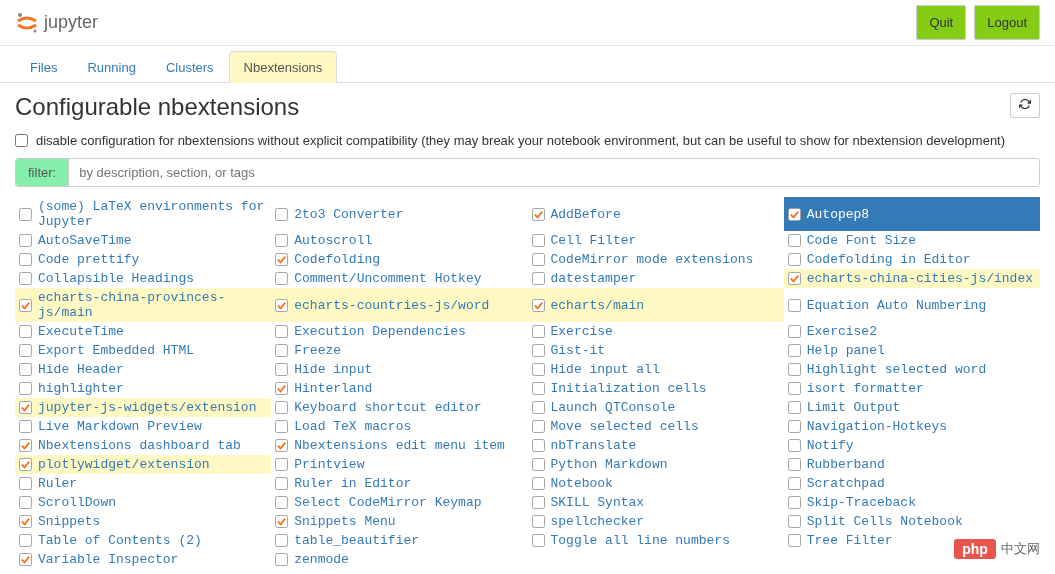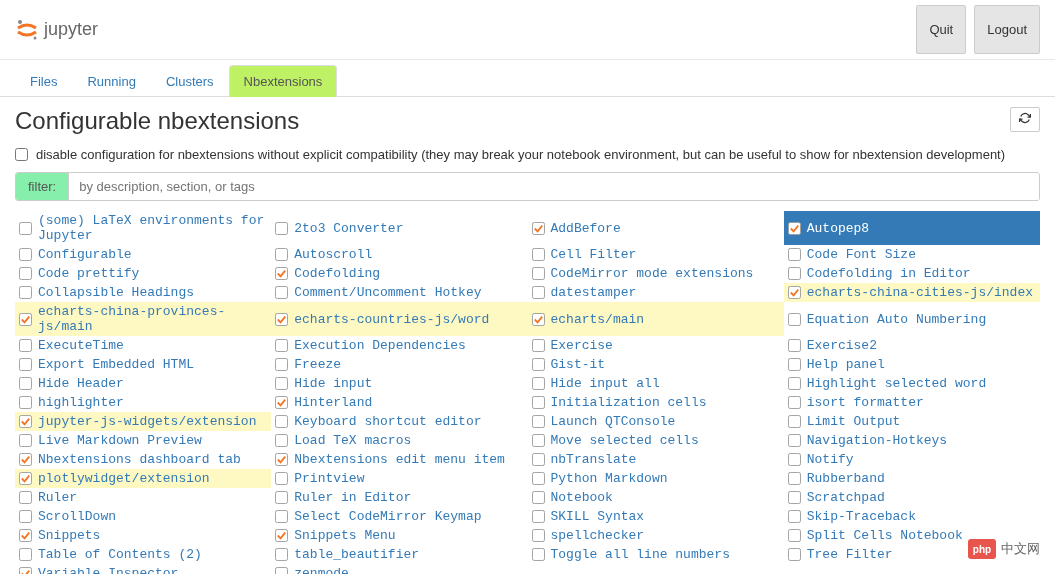--- a/index.html
+++ b/index.html
@@ -3,25 +3,25 @@
   <meta charset="utf-8">
   <style>
     * { box-sizing: border-box; margin: 0; padding: 0; }
     body { font-family: "Helvetica Neue", Helvetica, Arial, sans-serif; font-size: 13px; color: #333; background: #fff; }
     
     .header { display: flex; justify-content: space-between; align-items: center; padding: 5px 15px; border-bottom: 1px solid #e7e7e7; }
     .logo { display: flex; align-items: center; gap: 5px; }
     .logo-icon { width: 24px; height: 24px; }
     .logo-text { font-size: 18px; color: #666; font-weight: 300; }
     .header-buttons { display: flex; gap: 8px; }
-    .btn { background: #e5e5e5; border: 1px solid #ccc; padding: 16px 12px; font-size: 13px; cursor: pointer; border-radius: 2px; color: #333; }
+    .btn { background: #84cc16; border: 1px solid #ccc; padding: 9px 12px; font-size: 13px; cursor: pointer; border-radius: 2px; color: #333; }
     
     .tabs { display: flex; padding: 0 15px; border-bottom: 1px solid #ddd; margin-top: 5px; }
     .tab { padding: 8px 14px; color: #337ab7; cursor: pointer; border: 1px solid transparent; border-bottom: none; margin-bottom: -1px; }
-    .tab.active { color: #555; background: #bef264; border-color: #ddd; border-radius: 4px 4px 0 0; }
+    .tab.active { color: #555; background: #fef9c3; border-color: #ddd; border-radius: 4px 4px 0 0; }
     
     .content { padding: 10px 15px; position: relative; }
     .refresh-btn { position: absolute; top: 10px; right: 15px; border: 1px solid #ccc; padding: 4px 8px; background: #fff; cursor: pointer; border-radius: 2px; }
     .page-title { font-size: 24px; font-weight: 500; margin-bottom: 12px; color: #333; }
     
     .config-checkbox { display: flex; align-items: center; gap: 5px; margin-bottom: 10px; font-size: 13px; }
     .config-checkbox input { margin-right: 3px; }
     
     .filter-row { display: flex; align-items: stretch; margin-bottom: 10px; border: 1px solid #ccc; border-radius: 3px; overflow: hidden; }
     .filter-label { background: #86efac; padding: 6px 12px; border-right: 1px solid #ccc; color: #555; font-size: 13px; }
@@ -29,21 +29,21 @@
     
     .ext-grid { display: grid; grid-template-columns: repeat(4, 1fr); gap: 0; font-family: Liberation Mono, monospace; }
     .ext-item { display: flex; align-items: center; gap: 6px; padding: 2px 4px; font-size: 13px; }
     .ext-item a { color: #337ab7; text-decoration: none; cursor: pointer; }
     .ext-item.highlighted { background: #fef9c3; }
     .ext-item.selected { background: #337ab7; }
     .ext-item.selected a { color: #fff; }
     .ext-check { width: 13px; height: 13px; flex-shrink: 0; cursor: pointer; }
     
     .watermark { position: fixed; bottom: 15px; right: 15px; display: flex; align-items: center; gap: 5px; font-size: 13px; color: #666; }
-    .watermark-icon { width: 28px; height: 20px; background: #e8554d; border-radius: 3px; color: #fff; display: flex; align-items: center; justify-content: center; font-size: 10px; font-weight: bold; }
+    .watermark-icon { width: 42px; height: 20px; background: #e8554d; border-radius: 3px; color: #fff; display: flex; align-items: center; justify-content: center; font-size: 14px; font-weight: bold; }
   </style>
 </head>
 <body>
 
 <div class="header">
   <div class="logo">
     <svg class="logo-icon" viewBox="0 0 24 24">
       <circle cx="5" cy="4" r="2" fill="#888"></circle>
       <path d="M3 10 Q12 4 21 10" stroke="#f37626" stroke-width="3" fill="none"></path>
       <path d="M3 14 Q12 20 21 14" stroke="#f37626" stroke-width="3" fill="none"></path>
@@ -108,21 +108,21 @@
         <span class="ext-check"><svg viewBox="0 0 14 14">
             <rect x="0.5" y="0.5" width="13" height="13" rx="2" fill="#fff" stroke="#999"></rect>
             <path d="M3 7 L6 10 L11 4" stroke="#f37626" stroke-width="2" fill="none"></path>
           </svg></span>
         <a>Autopep8</a>
       </div>
       <div class="ext-item">
         <span class="ext-check"><svg viewBox="0 0 14 14">
             <rect x="0.5" y="0.5" width="13" height="13" rx="2" fill="#fff" stroke="#999"></rect>
           </svg></span>
-        <a>Configurable</a>
+        <a>AutoSaveTime</a>
       </div>
       <div class="ext-item">
         <span class="ext-check"><svg viewBox="0 0 14 14">
             <rect x="0.5" y="0.5" width="13" height="13" rx="2" fill="#fff" stroke="#999"></rect>
           </svg></span>
         <a>Autoscroll</a>
       </div>
       <div class="ext-item">
         <span class="ext-check"><svg viewBox="0 0 14 14">
             <rect x="0.5" y="0.5" width="13" height="13" rx="2" fill="#fff" stroke="#999"></rect>

